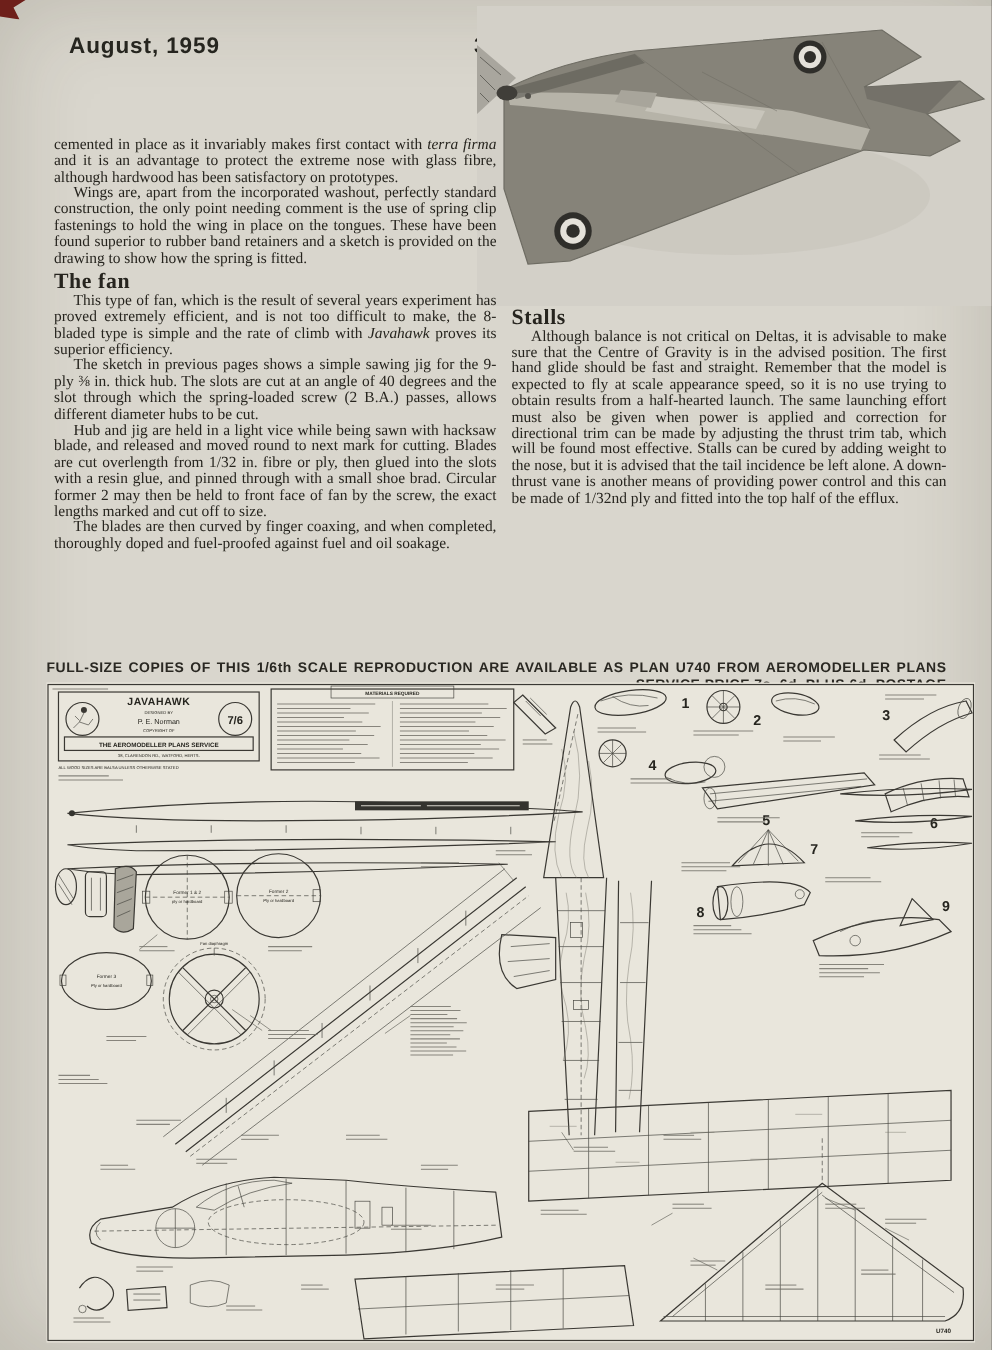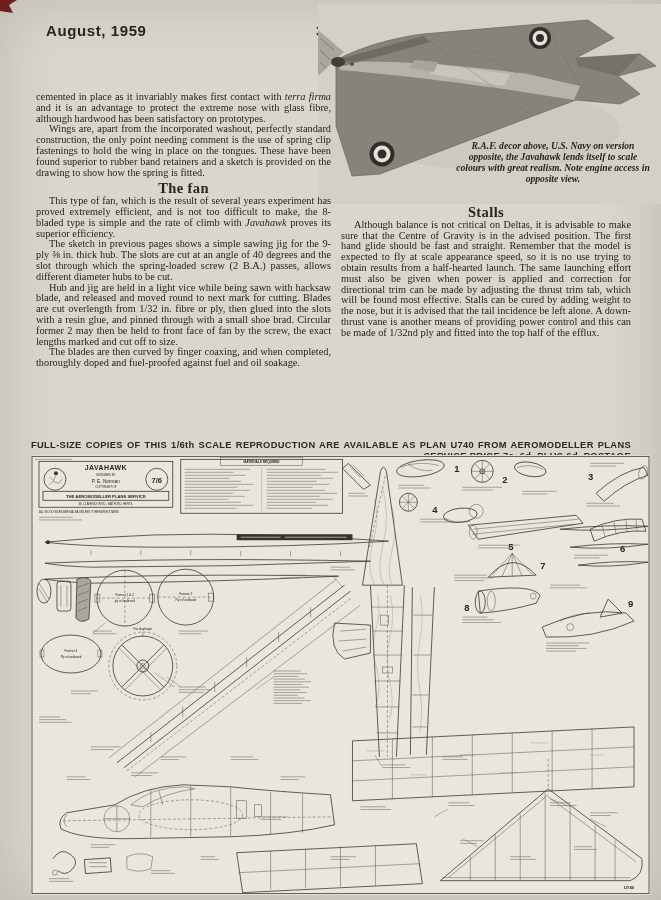--- a/index.html
+++ b/index.html
@@ -18,21 +18,21 @@
   .photo-caption{position:absolute;left:136px;top:136px;width:198px;
        font-family:"Liberation Serif",serif;font-style:italic;font-weight:bold;
        font-size:9.6px;line-height:11px;text-align:center;color:#25231c;}
   
   .col{position:absolute;text-align:justify;font-size:10.3px;line-height:10.8px;color:#26241e;overflow:hidden;}
   #col-left{left:36px;top:92px;width:295px;height:335px;}
   #col-right{left:341px;top:202px;width:290px;height:218px;}
   .col p{margin:0;text-indent:13px;}
   .col p.noindent{text-indent:0;}
   .secthead{font-family:"Liberation Serif",serif;font-weight:bold;font-size:14.5px;
-       letter-spacing:.4px;margin:5px 0 2px;text-align:center;}
+       letter-spacing:.4px;margin:5px 0 2px;text-align:left;}
   .it{font-style:italic;}
   
   #banner{position:absolute;left:31px;top:440px;width:600px;
        font-family:"Liberation Sans",sans-serif;font-weight:bold;font-size:9.3px;
        letter-spacing:.35px;color:#2a2822;}
   #banner .l1{text-align:justify;text-align-last:justify;}
   #banner .l2{text-align:right;margin-top:1px;}
   
   #plan{position:absolute;left:31px;top:455px;width:619px;height:440px;background:#e9e6dc;}
   #plan svg{display:block;}
@@ -82,21 +82,20 @@
         <circle cx="64" cy="150" r="12.5" fill="#2f2e2a"></circle>
         <circle cx="64" cy="150" r="8.5" fill="#e4e1d9"></circle>
         <circle cx="64" cy="150" r="4.5" fill="#2f2e2a"></circle>
       </g>
       <g>
         <circle cx="222" cy="34" r="11" fill="#2f2e2a"></circle>
         <circle cx="222" cy="34" r="7.5" fill="#e4e1d9"></circle>
         <circle cx="222" cy="34" r="4" fill="#2f2e2a"></circle>
       </g>
     </svg>
-    <div class="photo-caption">R.A.F. decor above, U.S. Navy on version opposite, the Javahawk lends itself to scale colours with great realism.  Note engine access in opposite view.</div>
   </div>
 
   <div class="col" id="col-left">
     <p class="noindent"><span>cemented in place as it invariably makes first contact with </span><span class="it">terra firma</span><span> and it is an advantage to protect the extreme nose with glass fibre, although hardwood has been satisfactory on prototypes.</span></p>
     <p>Wings are, apart from the incorporated washout, perfectly standard construction, the only point needing comment is the use of spring clip fastenings to hold the wing in place on the tongues.  These have been found superior to rubber band retainers and a sketch is provided on the drawing to show how the spring is fitted.</p>
     <div class="secthead">The fan</div>
     <p class="noindent" style="text-indent:13px"><span>This type of fan, which is the result of several years experiment has proved extremely efficient, and is not too difficult to make, the 8-bladed type is simple and the rate of climb with </span><span class="it">Javahawk</span><span> proves its superior efficiency.</span></p>
     <p>The sketch in previous pages shows a simple sawing jig for the 9-ply ⅜ in. thick hub.  The slots are cut at an angle of 40 degrees and the slot through which the spring-loaded screw (2 B.A.) passes, allows different diameter hubs to be cut.</p>
     <p>Hub and jig are held in a light vice while being sawn with hacksaw blade, and released and moved round to next mark for cutting.  Blades are cut overlength from 1/32 in. fibre or ply, then glued into the slots with a resin glue, and pinned through with a small shoe brad.  Circular former 2 may then be held to front face of fan by the screw, the exact lengths marked and cut off to size.</p>
     <p>The blades are then curved by finger coaxing, and when completed, thoroughly doped and fuel-proofed against fuel and oil soakage.</p>

